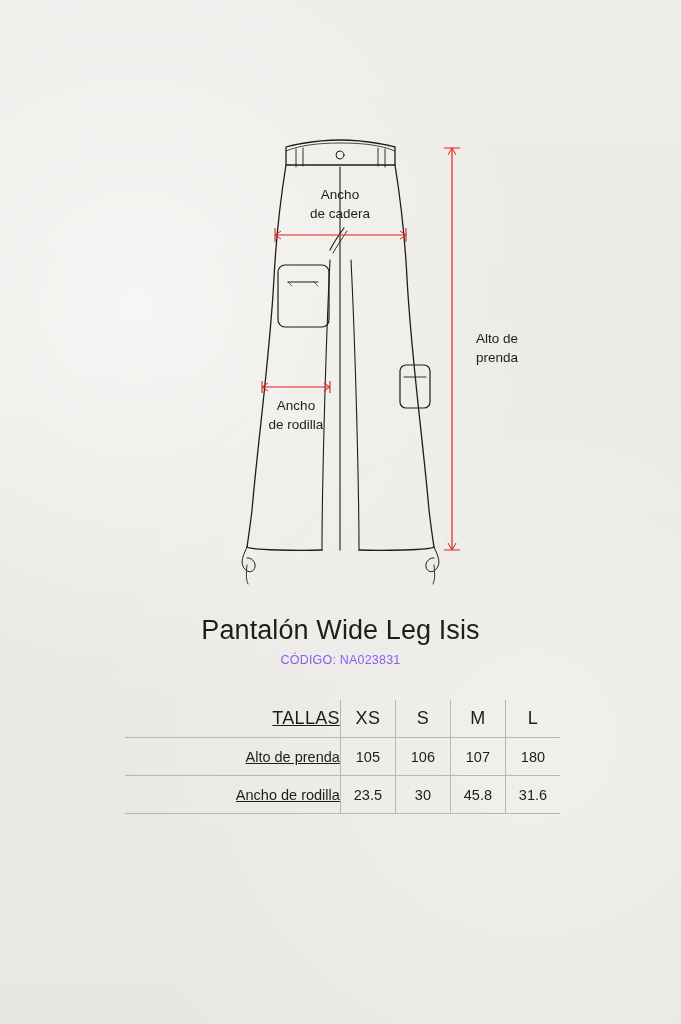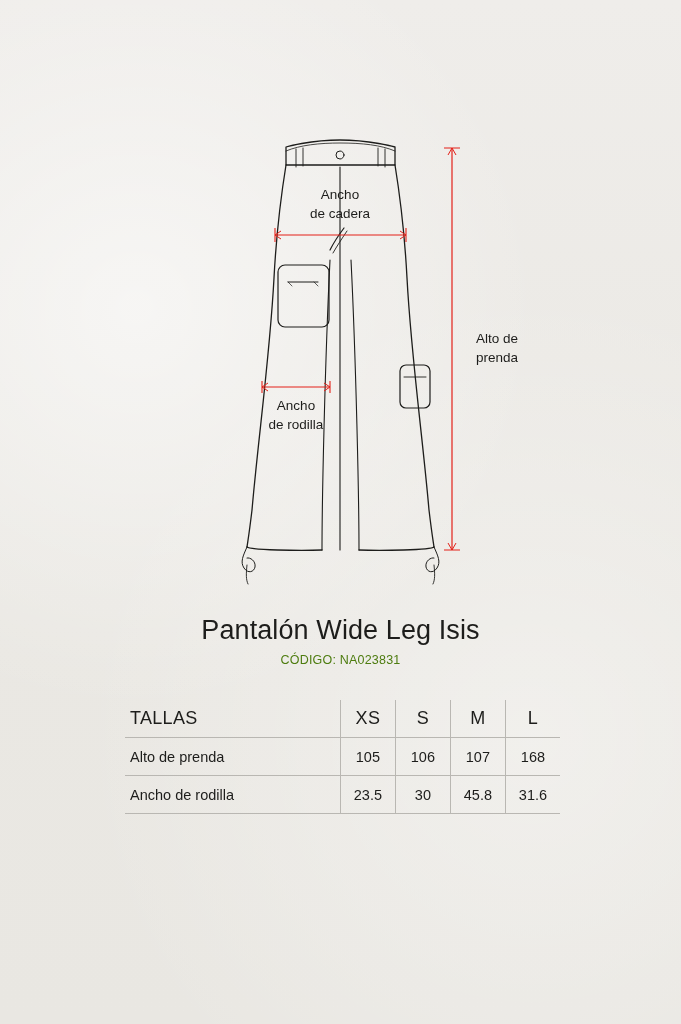--- a/index.html
+++ b/index.html
@@ -61,21 +61,21 @@
   .product-title {
     font-size: 27px;
     font-weight: 400;
     letter-spacing: 0.1px;
     margin: 0;
     color: #1d1d1b;
   }
   .product-code {
     font-size: 12.5px;
     margin: 7px 0 0 0;
-    color: #4d7c0f;
+    color: #8b5cf6;
     letter-spacing: 0.2px;
   }
 
   
   .size-table {
     position: absolute;
     top: 700px;
     left: 125px;
     width: 435px;
     border-collapse: collapse;
@@ -90,23 +90,24 @@
     font-weight: 400;
     color: #1d1d1b;
   }
   .size-table thead th {
     font-size: 18px;
     font-weight: 400;
     letter-spacing: 0.3px;
   }
   .size-table th.row-head,
   .size-table td.row-head {
-    text-align: left;
+    text-align: right;
     padding-left: 5px;
     width: 215px;
+    text-decoration: underline;
   }
   .size-table th.size-col,
   .size-table td.size-col {
     text-align: center;
     width: 55px;
     border-left: 1px solid #b9b7b2;
   }
   .size-table tbody tr:last-child th,
   .size-table tbody tr:last-child td {
     border-bottom: 1px solid #b9b7b2;
@@ -227,21 +228,21 @@
         <th class="size-col">M</th>
         <th class="size-col">L</th>
       </tr>
     </thead>
     <tbody>
       <tr>
         <td class="row-head">Alto de prenda</td>
         <td class="size-col">105</td>
         <td class="size-col">106</td>
         <td class="size-col">107</td>
-        <td class="size-col">168</td>
+        <td class="size-col">180</td>
       </tr>
       <tr>
         <td class="row-head">Ancho de rodilla</td>
         <td class="size-col">23.5</td>
         <td class="size-col">30</td>
         <td class="size-col">45.8</td>
         <td class="size-col">31.6</td>
       </tr>
     </tbody>
   </table>

